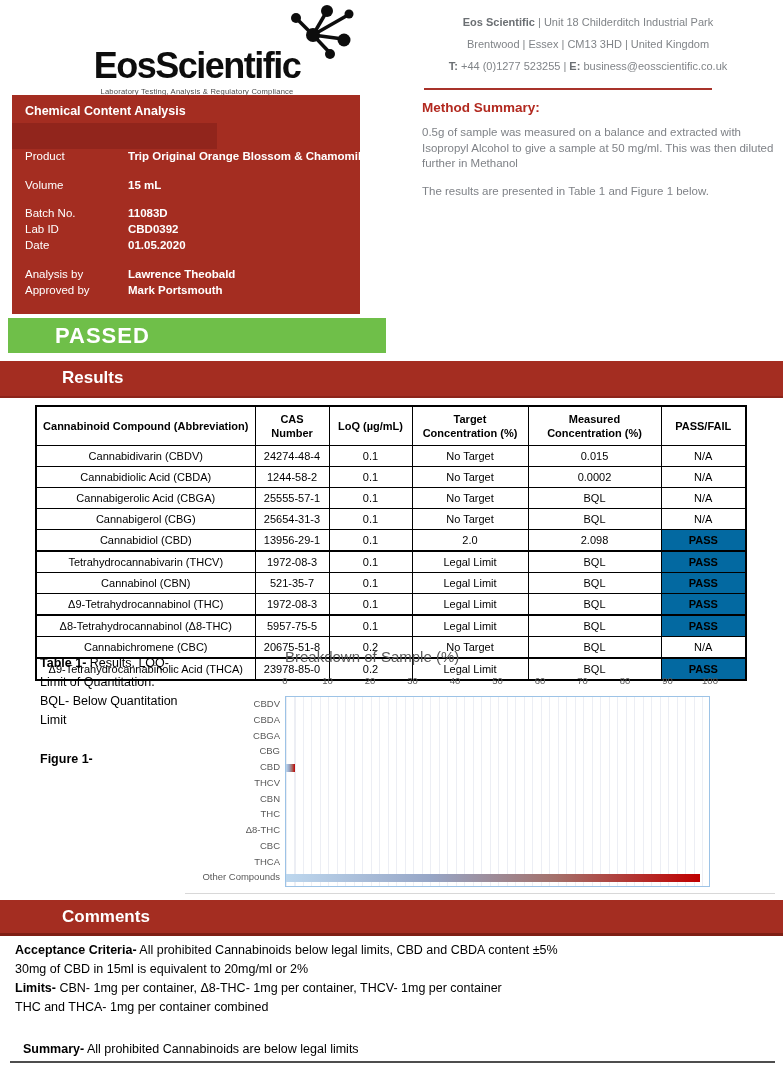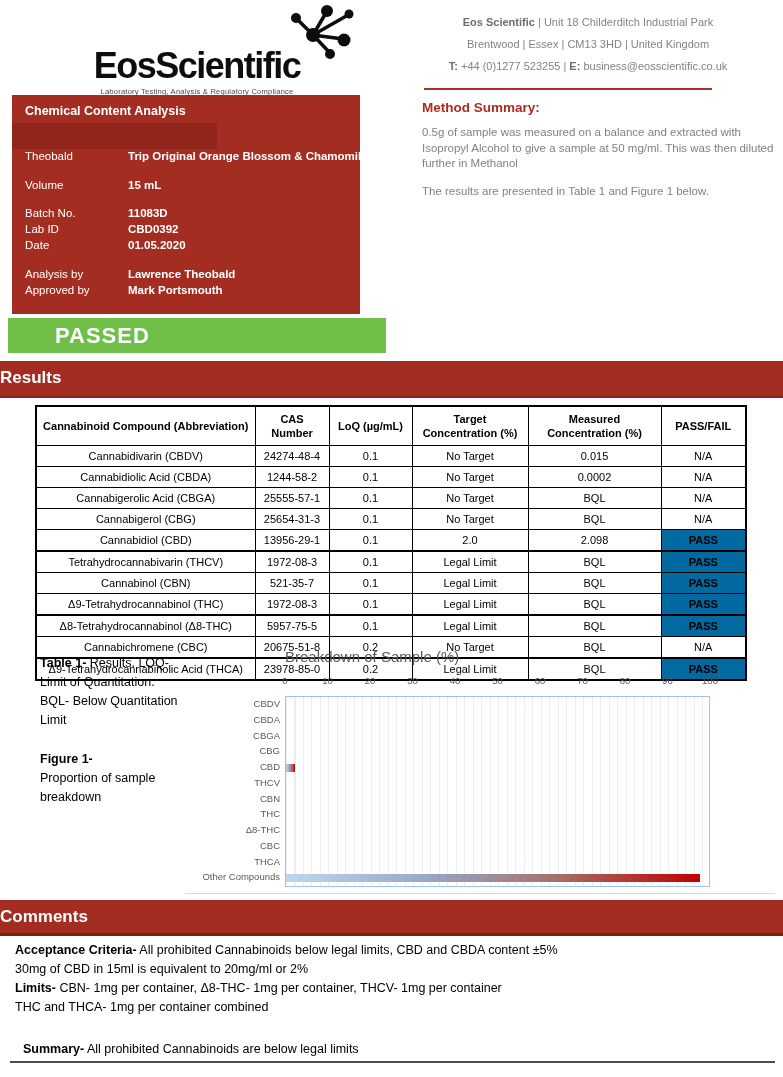--- a/index.html
+++ b/index.html
@@ -22,21 +22,21 @@
   .info-shade{position:absolute;left:0;top:28px;width:205px;height:26px;background:rgba(60,8,5,.18);}
   .info-row{position:absolute;left:13px;white-space:nowrap;}
   .info-label{display:inline-block;width:103px;font-size:11.5px;}
   .info-value{font-weight:bold;font-size:11.5px;}
 
   
   .passed-banner{position:absolute;left:8px;top:318px;width:378px;height:35px;background:#6FBF49;color:#fff;font-weight:bold;font-size:22px;line-height:35px;padding-left:47px;box-sizing:border-box;letter-spacing:1px;}
   .red-banner{position:absolute;left:0;width:783px;background:#A42D21;box-sizing:border-box;}
   .results-banner{top:361px;height:37px;border-bottom:2px solid #8C241A;}
   .comments-banner{top:900px;height:36px;border-bottom:3px solid #7E1F14;}
-  .banner-label{color:#fff;font-weight:bold;font-size:17px;line-height:34px;}
+  .banner-label{color:#fff;font-weight:bold;font-size:17px;line-height:34px;padding-left:62px;}
 
   
   .method{position:absolute;left:422px;top:100px;width:352px;}
   .method-title{color:#B2291F;font-weight:bold;font-size:13.5px;margin-bottom:10px;}
   .method p{margin:0 0 12px 0;font-size:11.5px;color:#7F8287;line-height:1.35;}
 
   
   .results-table{position:absolute;left:35px;top:405px;width:710px;border-collapse:collapse;table-layout:fixed;font-size:11px;color:#000;border:2px solid #000;}
   .results-table th,.results-table td{border:1.5px solid #000;text-align:center;padding:2px 3px;vertical-align:middle;}
   .results-table thead th{font-weight:bold;height:34px;line-height:1.3;font-size:11px;}
@@ -98,21 +98,21 @@
   <div class="contact">
     <div><span class="b">Eos Scientific</span><span> | Unit 18 Childerditch Industrial Park</span></div>
     <div>Brentwood | Essex | CM13 3HD | United Kingdom</div>
     <div><span class="b">T:</span><span> +44 (0)1277 523255 | </span><span class="b">E:</span><span> business@eosscientific.co.uk</span></div>
   </div>
   <div class="contact-rule"></div>
 
   <div class="info-panel">
     <div class="info-title">Chemical Content Analysis</div>
     <div class="info-shade"></div>
-    <div class="info-row" style="top:55px"><span class="info-label">Theobald</span><span class="info-value">Trip Original Orange Blossom &amp; Chamomile</span></div>
+    <div class="info-row" style="top:55px"><span class="info-label">Product</span><span class="info-value">Trip Original Orange Blossom &amp; Chamomile</span></div>
     <div class="info-row" style="top:84px"><span class="info-label">Volume</span><span class="info-value">15 mL</span></div>
     <div class="info-row" style="top:112px"><span class="info-label">Batch No.</span><span class="info-value">11083D</span></div>
     <div class="info-row" style="top:128px"><span class="info-label">Lab ID</span><span class="info-value">CBD0392</span></div>
     <div class="info-row" style="top:144px"><span class="info-label">Date</span><span class="info-value">01.05.2020</span></div>
     <div class="info-row" style="top:173px"><span class="info-label">Analysis by</span><span class="info-value">Lawrence Theobald</span></div>
     <div class="info-row" style="top:189px"><span class="info-label">Approved by</span><span class="info-value">Mark Portsmouth</span></div>
   </div>
 
   <div class="method">
     <div class="method-title">Method Summary:</div>
@@ -231,21 +231,21 @@
           <td>23978-85-0</td>
           <td>0.2</td>
           <td>Legal Limit</td>
           <td>BQL</td>
           <td class="cell-pass">PASS</td>
         </tr>
     </tbody>
   </table>
 
   <div class="table-note"><span class="b">Table 1-</span><span> Results. LOQ- Limit of Quantitation. BQL- Below Quantitation Limit</span></div>
-  <div class="figure-note"><span class="b">Figure 1-</span><span>Proportion of sample breakdown</span></div>
+  <div class="figure-note"><span class="b">Figure 1-</span></div>
 
   <div class="chart">
     <div class="chart-title">Breakdown of Sample (%)</div>
     <div class="chart-ticks">
       <span style="left:0%">0</span>
       <span style="left:10%">10</span>
       <span style="left:20%">20</span>
       <span style="left:30%">30</span>
       <span style="left:40%">40</span>
       <span style="left:50%">50</span>

